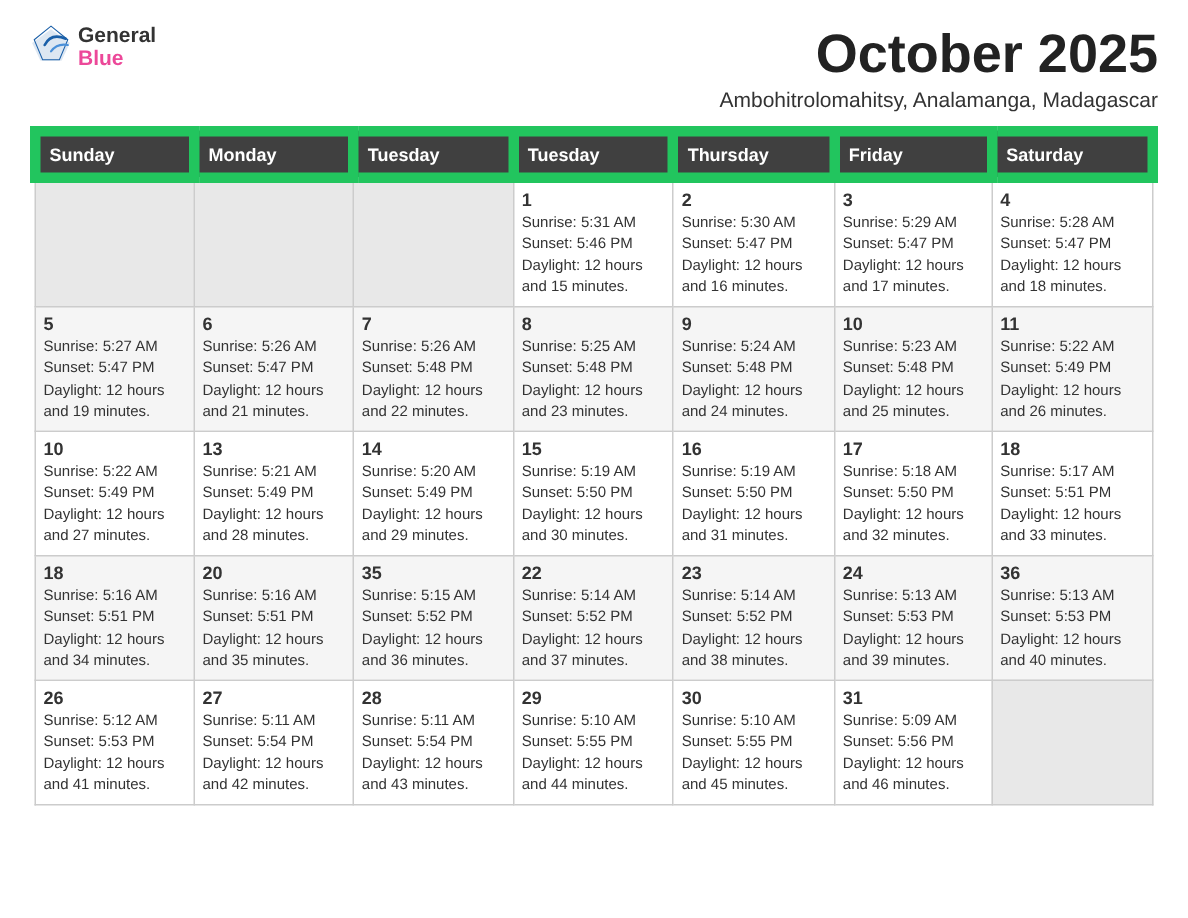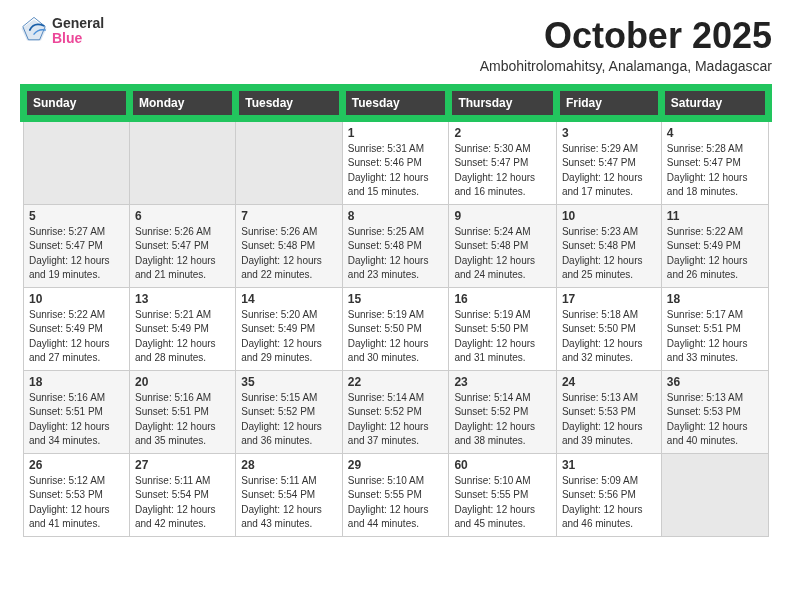--- a/index.html
+++ b/index.html
@@ -259,21 +259,21 @@
           </td>
           <td>
             <span class="day-number">28</span>
             <div class="day-info">Sunrise: 5:11 AM<br>Sunset: 5:54 PM<br>Daylight: 12 hours<br>and 43 minutes.</div>
           </td>
           <td>
             <span class="day-number">29</span>
             <div class="day-info">Sunrise: 5:10 AM<br>Sunset: 5:55 PM<br>Daylight: 12 hours<br>and 44 minutes.</div>
           </td>
           <td>
-            <span class="day-number">60</span>
+            <span class="day-number">30</span>
             <div class="day-info">Sunrise: 5:10 AM<br>Sunset: 5:55 PM<br>Daylight: 12 hours<br>and 45 minutes.</div>
           </td>
           <td>
             <span class="day-number">31</span>
             <div class="day-info">Sunrise: 5:09 AM<br>Sunset: 5:56 PM<br>Daylight: 12 hours<br>and 46 minutes.</div>
           </td>
           <td class="empty-cell"></td>
         </tr>
       </tbody>
   </table>

